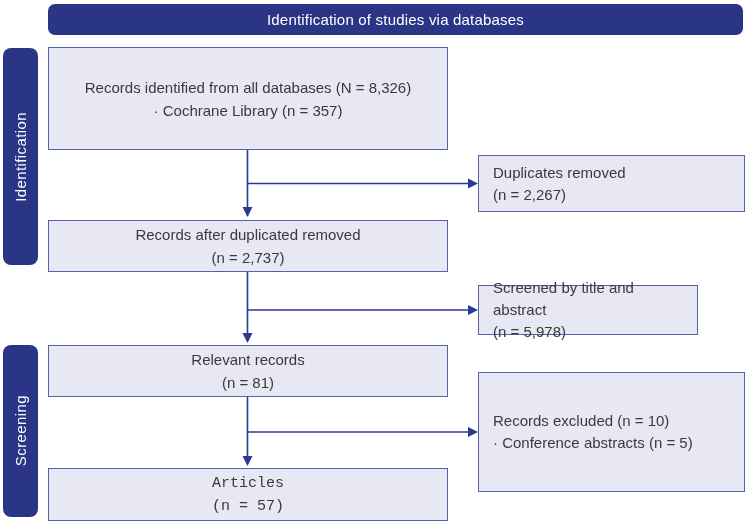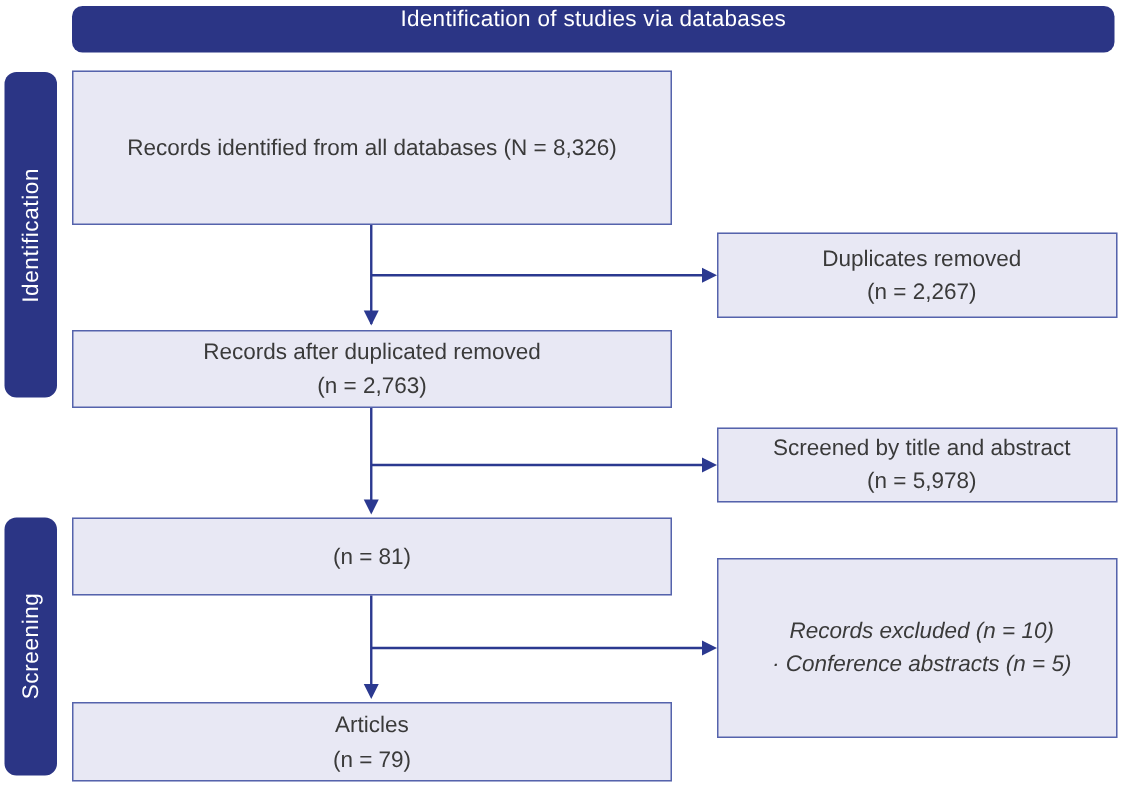--- a/index.html
+++ b/index.html
@@ -11,44 +11,44 @@
     --title-text:#FFFFFF;
   }
   html,body{margin:0;padding:0;background:#fff;}
   body{font-family:"Liberation Sans", sans-serif;}
   .canvas{
     position:relative;width:747px;height:523px;background:#fff;overflow:hidden;
   }
   .header-bar{
     position:absolute;left:48px;top:4px;width:695px;height:31px;
     background:var(--navy);border-radius:7px;
-    display:flex;align-items:flex-start;justify-content:center;
+    display:flex;align-items:center;justify-content:center;
     color:var(--title-text);font-size:15px;letter-spacing:.2px;
   }
   .stage-label{
     position:absolute;left:3px;width:35px;background:var(--navy);border-radius:8px;
     display:flex;align-items:center;justify-content:center;
     color:var(--title-text);font-size:15px;letter-spacing:.4px;
   }
   .stage-label span{writing-mode:vertical-rl;transform:rotate(180deg);white-space:nowrap;}
   .stage-identification{top:48px;height:217px;}
   .stage-screening{top:345px;height:172px;}
   .fbox{
     position:absolute;background:var(--box-fill);border:1.5px solid var(--box-border);
     color:var(--text);font-size:15px;box-sizing:border-box;
   }
   .fbox.center{display:flex;flex-direction:column;align-items:center;justify-content:center;text-align:center;line-height:23px;}
-  .fbox.left{display:flex;flex-direction:column;justify-content:center;text-align:center;padding-left:14px;padding-right:8px;line-height:22px;}
+  .fbox.left{display:flex;flex-direction:column;justify-content:center;text-align:left;padding-left:14px;padding-right:8px;line-height:22px;}
   .box-identified{left:48px;top:47px;width:400px;height:103px;line-height:24px;}
   .box-duplicates{left:478px;top:155px;width:267px;height:57px;}
   .box-after-dup{left:48px;top:220px;width:400px;height:52px;}
-  .box-screened{left:478px;top:285px;width:267px;height:50px;}
+  .box-screened{left:478px;top:285px;width:220px;height:50px;}
   .box-relevant{left:48px;top:345px;width:400px;height:52px;}
-  .box-excluded{left:478px;top:372px;width:267px;height:120px;font-style:italic;}
-  .box-articles{left:48px;top:468px;width:400px;height:53px;}
+  .box-excluded{left:478px;top:372px;width:267px;height:120px;}
+  .box-articles{left:48px;top:468px;width:400px;height:53px;font-family:Liberation Mono, monospace;}
   .arrows{position:absolute;left:0;top:0;pointer-events:none;}
   .arrows line{stroke:var(--arrow);stroke-width:1.6;}
   .arrows polygon{fill:var(--arrow);}
 </style>
 </head>
 <body>
 
 <div class="canvas">
 
   <div class="header-bar">
@@ -58,49 +58,51 @@
   <div class="stage-label stage-identification">
     <span>Identification</span>
   </div>
 
   <div class="stage-label stage-screening">
     <span>Screening</span>
   </div>
 
   <div class="fbox center box-identified">
     <div>Records identified from all databases (N = 8,326)</div>
+    <div>· Cochrane Library (n = 357)</div>
   </div>
 
   <div class="fbox left box-duplicates">
     <div>Duplicates removed</div>
     <div>(n = 2,267)</div>
   </div>
 
   <div class="fbox center box-after-dup">
     <div>Records after duplicated removed</div>
-    <div>(n = 2,763)</div>
+    <div>(n = 2,737)</div>
   </div>
 
   <div class="fbox left box-screened">
     <div>Screened by title and abstract</div>
     <div>(n = 5,978)</div>
   </div>
 
   <div class="fbox center box-relevant">
+    <div>Relevant records</div>
     <div>(n = 81)</div>
   </div>
 
   <div class="fbox left box-excluded">
     <div>Records excluded (n = 10)</div>
     <div>· Conference abstracts (n = 5)</div>
   </div>
 
   <div class="fbox center box-articles">
     <div>Articles</div>
-    <div>(n = 79)</div>
+    <div>(n = 57)</div>
   </div>
 
   <svg class="arrows" width="747" height="523">
 
     <line x1="247.5" y1="150" x2="247.5" y2="216"></line>
     <polygon points="242.5,207 252.5,207 247.5,217"></polygon>
     <line x1="247.5" y1="183.5" x2="468" y2="183.5"></line>
     <polygon points="468,178.5 468,188.5 478,183.5"></polygon>
 
     <line x1="247.5" y1="272" x2="247.5" y2="341"></line>

